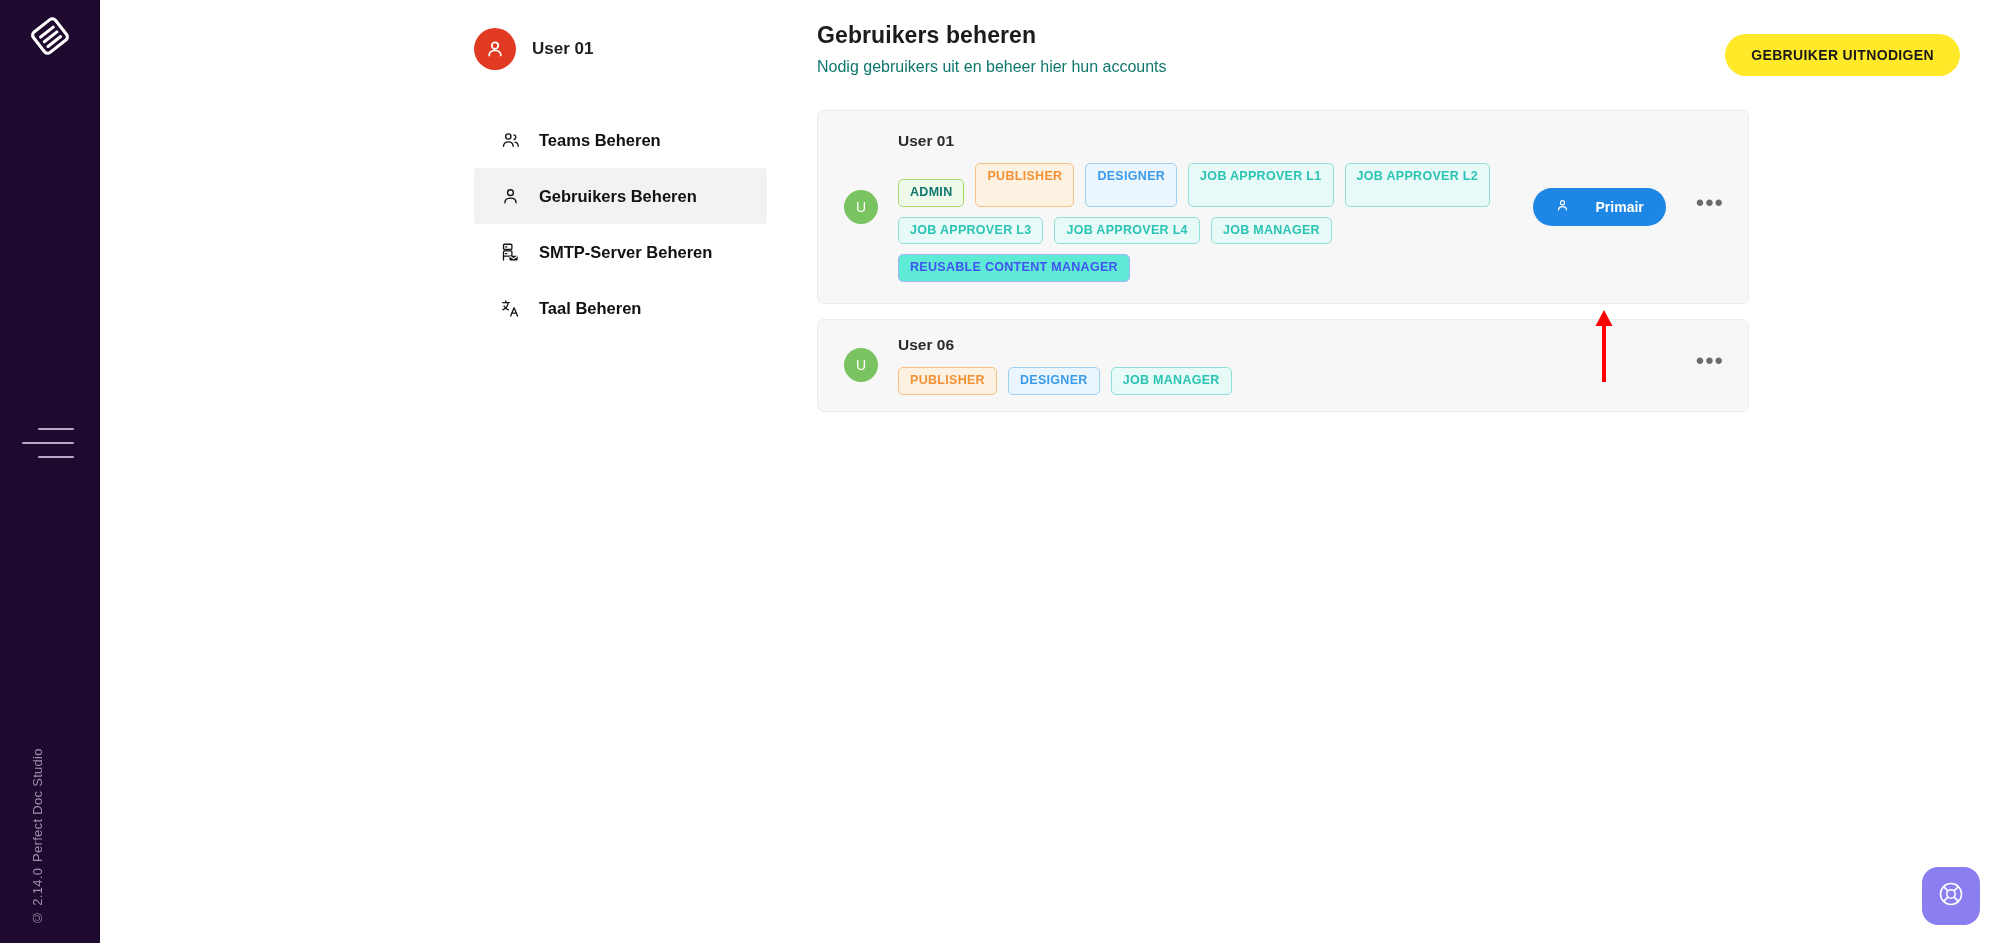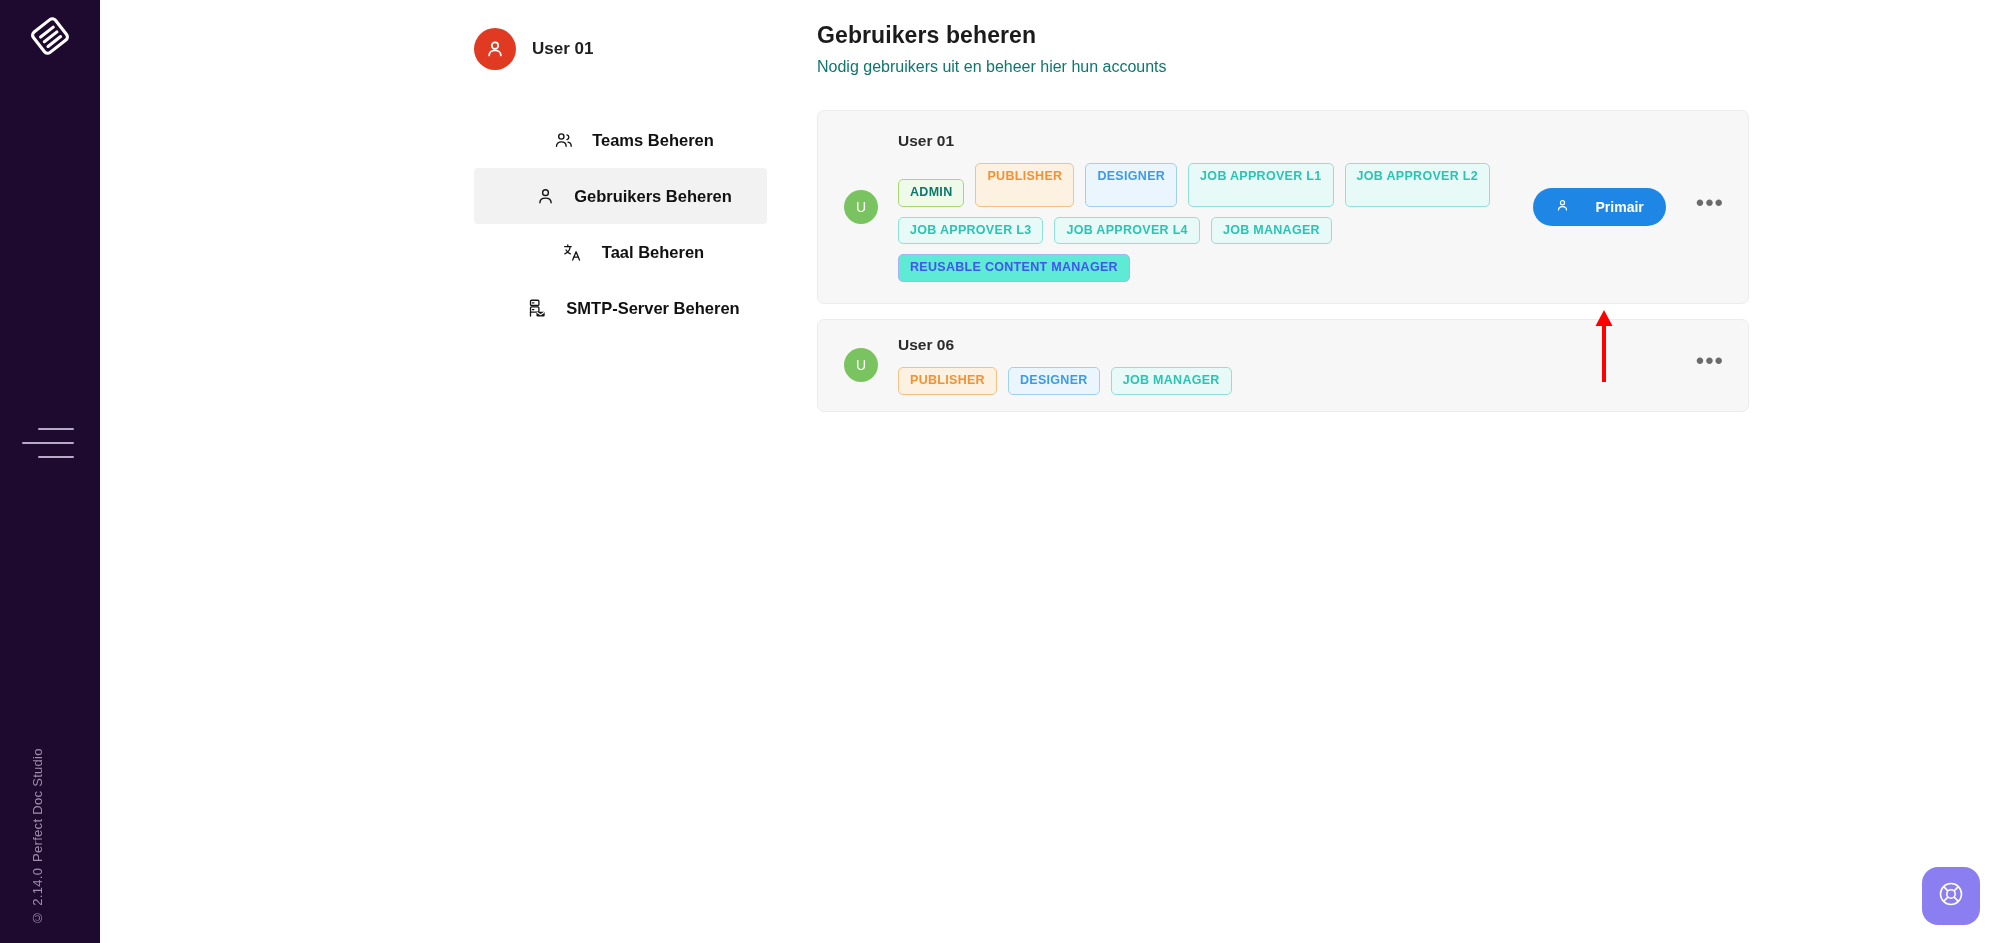--- a/index.html
+++ b/index.html
@@ -49,21 +49,20 @@
     background: #e03b22; display: flex; align-items: center; justify-content: center;
     flex: none;
   }
   .nav-user-name { font-size: 17px; font-weight: bold; color: #1f1f1f; }
 
   .nav-item {
     height: 56px; width: 293px; margin-left: 374px;
     display: flex; align-items: center; gap: 18px;
     padding-left: 25px; border-radius: 4px;
     cursor: pointer;
-    justify-content: center;
   }
   .nav-item.active { background: #f2f2f2; }
   .nav-item-label { font-size: 16.5px; font-weight: bold; color: #111; white-space: nowrap; }
   .nav-ico { width: 22px; height: 22px; flex: none; display:flex; align-items:center; justify-content:center; }
 
   
   .main { flex: 1; position: relative; padding: 22px 0 0 0; }
   .page-head {
     display: flex; align-items: flex-start; justify-content: space-between;
     padding: 0 40px 0 97px;
@@ -175,55 +174,56 @@
           <circle cx="12" cy="7.6" r="3.3"></circle>
             <path d="M5.6 19.2c0-3.5 2.8-5.4 6.4-5.4s6.4 1.9 6.4 5.4"></path>
         </svg>
       </span>
       <span class="nav-item-label">Gebruikers Beheren</span>
     </div>
 
     <div class="nav-item">
       <span class="nav-ico">
         <svg viewBox="0 0 24 24" width="21" height="21" fill="none" stroke="#141414" stroke-width="1.5" stroke-linecap="round" stroke-linejoin="round">
-          <path d="M3 5.2h7.6"></path>
-            <path d="M6.6 3.4v1.8"></path>
-          <path d="M9.2 5.2c0 4-2.6 7-6 8.3"></path>
-            <path d="M4.6 9.1c1 2 2.8 3.6 5 4.4"></path>
-          <path d="M12.2 20.6l3.9-9.4 3.9 9.4"></path>
-            <path d="M13.6 17.3h5"></path>
-        </svg>
-      </span>
-      <span class="nav-item-label">Taal Beheren</span>
-    </div>
-
-    <div class="nav-item">
-      <span class="nav-ico">
-        <svg viewBox="0 0 24 24" width="21" height="21" fill="none" stroke="#141414" stroke-width="1.5" stroke-linecap="round" stroke-linejoin="round">
           <rect x="4" y="2.6" width="9.6" height="6" rx="1.2"></rect>
           <rect x="4" y="10.2" width="9.6" height="6" rx="1.2"></rect>
           <path d="M6.2 5.6h1.6"></path>
             <path d="M6.2 13.2h1.6"></path>
             <path d="M4 16.2v4.4"></path>
           <rect x="10.8" y="15.6" width="9.4" height="5.6" rx="1.2" fill="#141414" stroke="none"></rect>
           <path d="M11.6 16.6l3.9 2.6 3.9-2.6" stroke="#ffffff" stroke-width="1.2" fill="none"></path>
         </svg>
       </span>
       <span class="nav-item-label">SMTP-Server Beheren</span>
     </div>
 
+    <div class="nav-item">
+      <span class="nav-ico">
+        <svg viewBox="0 0 24 24" width="21" height="21" fill="none" stroke="#141414" stroke-width="1.5" stroke-linecap="round" stroke-linejoin="round">
+          <path d="M3 5.2h7.6"></path>
+            <path d="M6.6 3.4v1.8"></path>
+          <path d="M9.2 5.2c0 4-2.6 7-6 8.3"></path>
+            <path d="M4.6 9.1c1 2 2.8 3.6 5 4.4"></path>
+          <path d="M12.2 20.6l3.9-9.4 3.9 9.4"></path>
+            <path d="M13.6 17.3h5"></path>
+        </svg>
+      </span>
+      <span class="nav-item-label">Taal Beheren</span>
+    </div>
+
   </div>
 
   <div class="main">
 
     <div class="page-head">
       <div>
         <div class="page-title">Gebruikers beheren</div>
         <div class="page-sub">Nodig gebruikers uit en beheer hier hun accounts</div>
       </div>
+      <button class="invite-btn">GEBRUIKER UITNODIGEN</button>
     </div>
 
     <div class="cards">
 
       <div class="user-card card-1">
         <div class="avatar-green">U</div>
         <div class="card-body">
           <div class="card-user-name">User 01</div>
           <div class="badges">
               <span class="badge" style="color: #0f766e; border-color: rgb(168, 217, 107); background: rgb(240, 250, 234); margin-top: 16px;">ADMIN</span>

